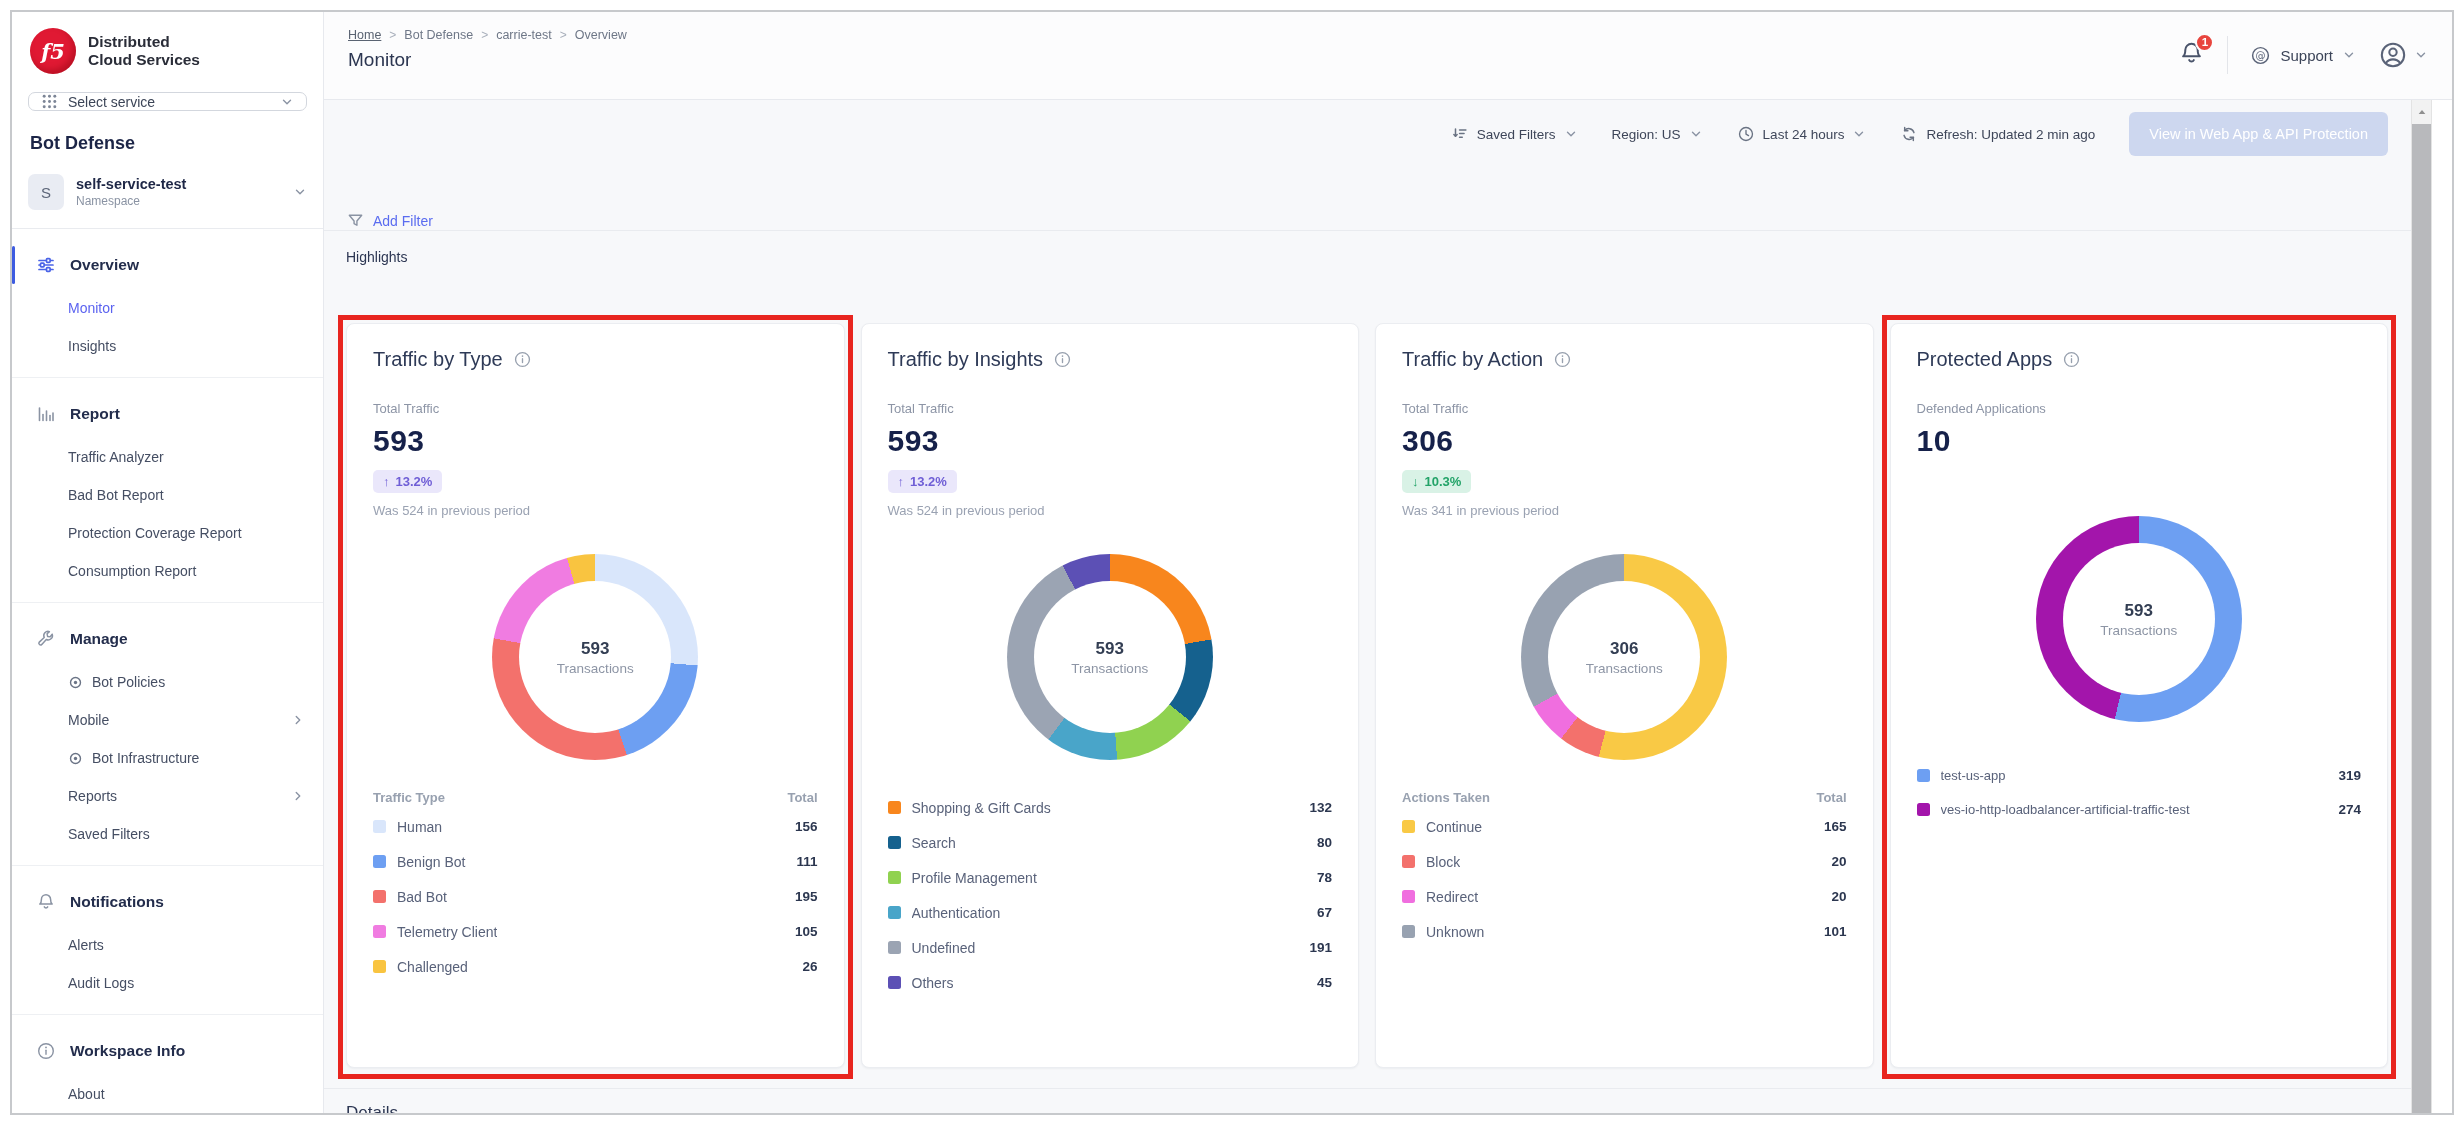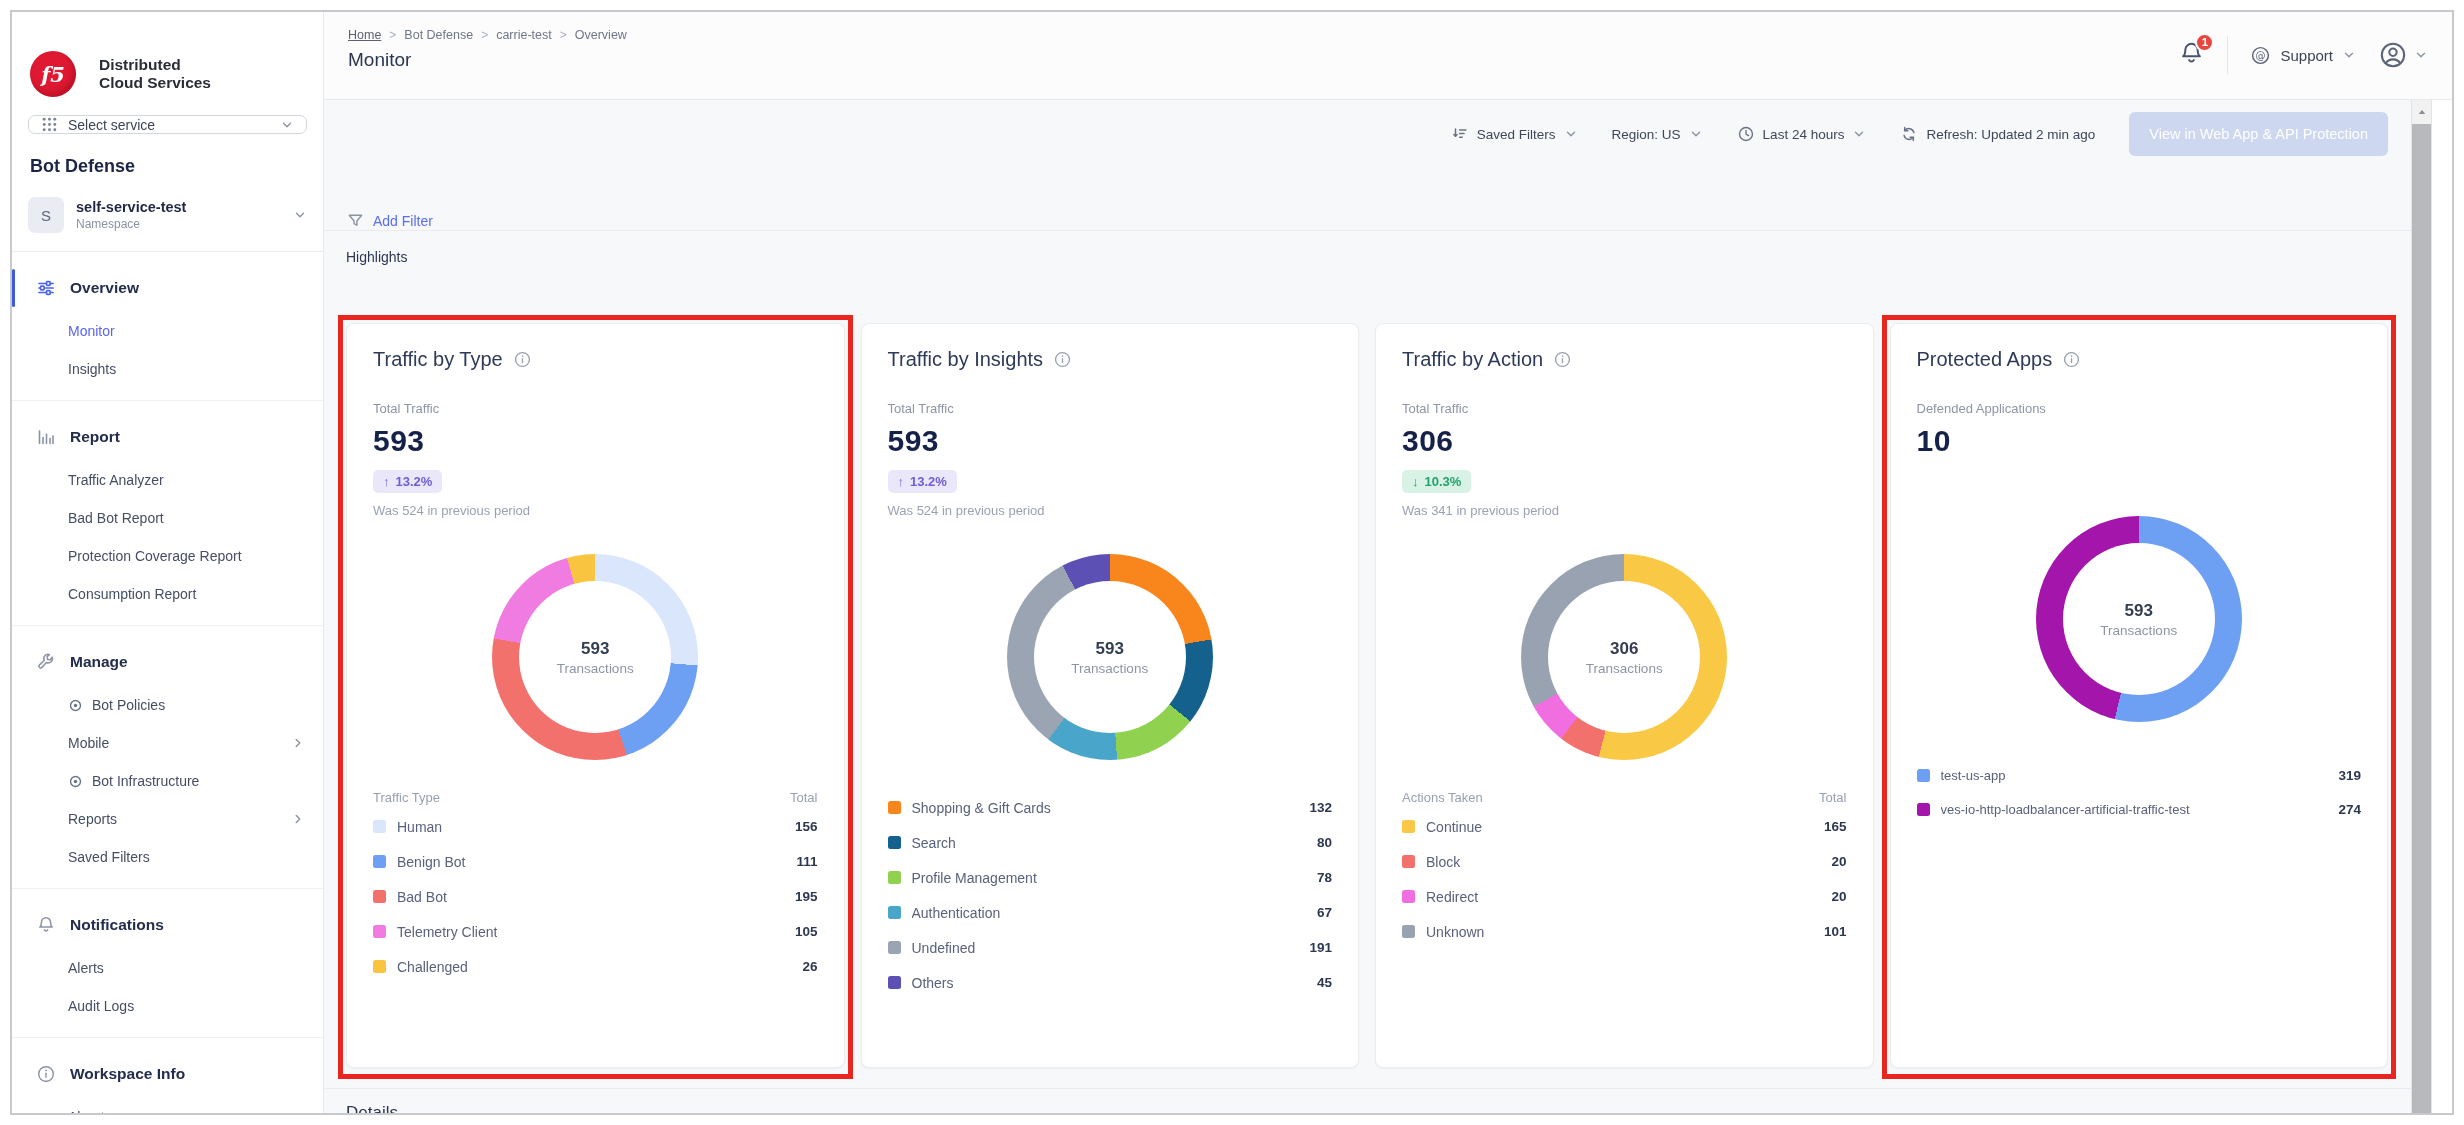--- a/index.html
+++ b/index.html
@@ -3,21 +3,21 @@
 <meta charset="utf-8">
 <style>
   html,body{margin:0;padding:0;background:#fff;}
   body{width:2464px;height:1125px;position:relative;font-family:"Liberation Sans","DejaVu Sans",sans-serif;
        -webkit-font-smoothing:antialiased;}
   .frame{position:absolute;inset:10px;border:2px solid #c7c9cc;background:#fff;display:flex;overflow:hidden;}
 
   
   .sidebar{width:312px;flex:none;background:#fff;border-right:1px solid #e7e9ee;box-sizing:border-box;
            display:flex;flex-direction:column;overflow:hidden;}
-  .logo-row{display:flex;align-items:center;gap:23px;padding:16px 18px 14px;margin-top:23px;}
+  .logo-row{display:flex;align-items:center;gap:12px;padding:16px 18px 14px;}
   .f5-ball{width:46px;height:46px;border-radius:50%;background:#e01933;color:#fff;display:flex;align-items:center;
            justify-content:center;font-style:italic;font-weight:700;font-size:21px;flex:none;
            font-family:"DejaVu Serif",serif;box-shadow:inset -3px -4px 6px rgba(120,0,10,.35);}
   .brand-text{font-size:15.5px;font-weight:700;color:#2a2d38;line-height:1.18;}
   .select-service{margin:4px 16px 16px;height:40px;border:1px solid #d3d7de;border-radius:7px;display:flex;
                   align-items:center;gap:10px;padding:0 12px;color:#3c4557;background:#fff;cursor:pointer;}
   .ss-label{font-size:14px;flex:1;}
   .product-title{padding:6px 18px 14px;font-size:18px;font-weight:700;color:#1c2547;}
   .namespace{display:flex;align-items:center;gap:12px;padding:6px 16px 18px;cursor:pointer;}
   .ns-avatar{width:36px;height:36px;border-radius:7px;background:#e9ecf3;color:#5c6578;font-size:15px;display:flex;
@@ -92,21 +92,21 @@
   .delta.up{background:#eae7fb;color:#6f5ed6;}
   .delta.down{background:#d9f2e6;color:#23a368;}
   .prev{font-size:13px;color:#9aa2b2;}
   .donut-area{display:flex;justify-content:center;margin:36px 0 30px;}
   .donut{width:206px;height:206px;border-radius:50%;position:relative;cursor:pointer;}
   .donut::before{content:"";position:absolute;inset:27px;border-radius:50%;background:#fff;}
   .donut-center{position:absolute;inset:0;display:flex;flex-direction:column;align-items:center;justify-content:center;
                 z-index:2;gap:2px;}
   .dc-val{font-size:17px;color:#333e53;font-weight:600;}
   .dc-lbl{font-size:13.5px;color:#8d95a5;}
-  .legend-head{display:flex;justify-content:space-between;font-size:13px;color:#98a1b0;margin-bottom:4px;}
+  .legend-head{display:flex;justify-content:space-between;font-size:13px;color:#98a1b0;margin-bottom:4px;font-weight:bold;}
   .lg-row{display:flex;align-items:center;height:35px;font-size:14px;color:#59627a;cursor:pointer;}
   .sw{width:13px;height:13px;border-radius:2.5px;margin-right:11px;flex:none;}
   .lg-label{white-space:nowrap;overflow:hidden;text-overflow:ellipsis;}
   .lg-val{margin-left:auto;font-weight:700;color:#2c3750;font-size:13.5px;padding-left:10px;}
   .card.apps .donut-area{margin-top:58px;}
   .card.apps .legend{margin-top:36px;}
   .card.apps .lg-row{font-size:13px;height:34px;}
 
   .details-sep{border-top:1px solid #e9ebef;margin-top:20px;}
   .details-title{padding:14px 22px;font-size:17px;font-weight:500;color:#2c3652;}

